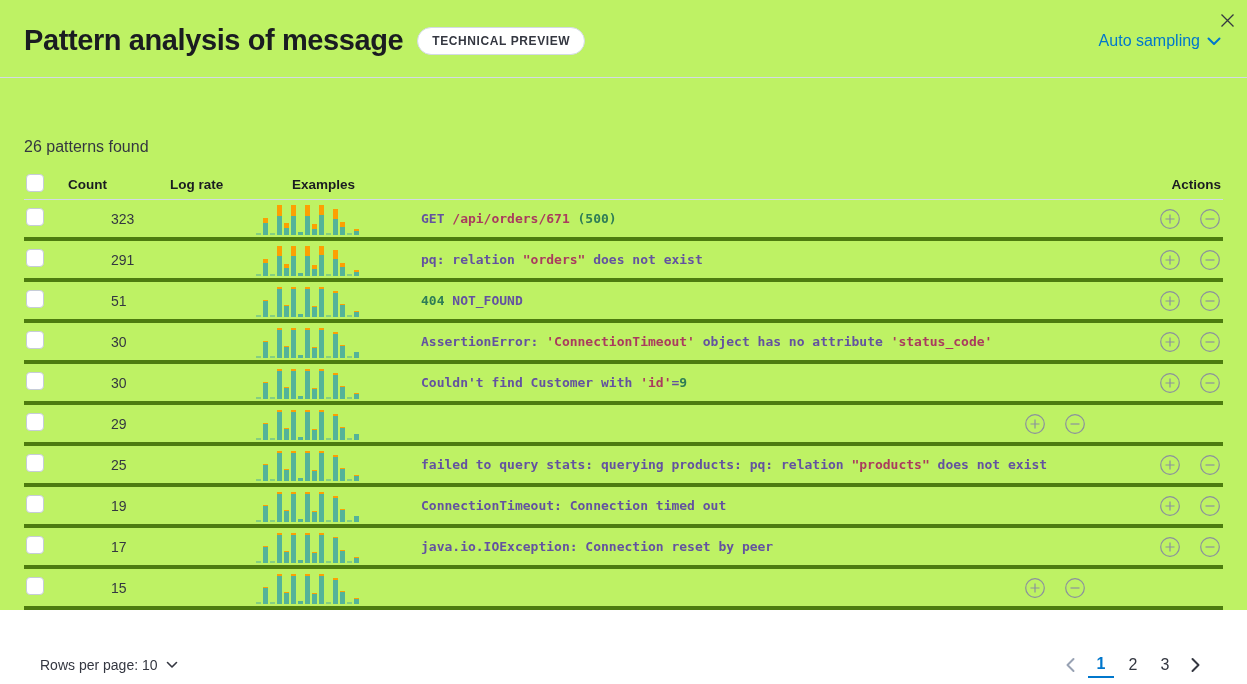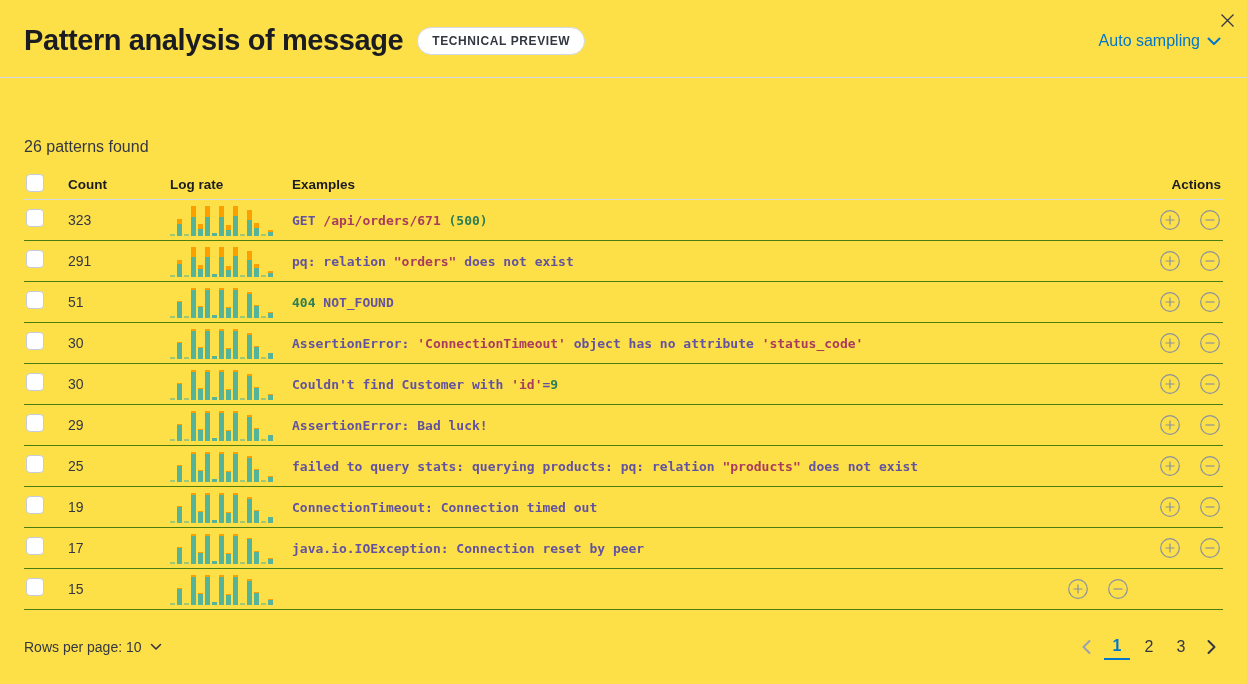--- a/index.html
+++ b/index.html
@@ -1,18 +1,18 @@
 <!DOCTYPE html>
 <html><head>
 <meta charset="utf-8">
 <style>
   * { box-sizing: border-box; margin: 0; padding: 0; }
   html, body { width: 1247px; height: 684px; background: #fff; overflow: hidden;
     font-family: "Liberation Sans", sans-serif; color: #343741; }
-  .flyout { position: relative; width: 1247px; height: 684px; background: #fde047; }
+  .flyout { position: relative; width: 1247px; height: 610px; background: #bef264; }
 
   
   .flyout-header { position: relative; padding: 24px 24px 20px 24px; border-bottom: 1px solid #d3dae6; }
   .header-row { display: flex; align-items: center; gap: 14px; }
   .page-title { font-size: 29px; font-weight: 700; color: #1a1c21; letter-spacing: -0.4px; }
   .tech-badge { display: inline-block; border: 1px solid #d3dae6; border-radius: 16px;
     padding: 6px 14px; font-size: 12px; font-weight: 700; letter-spacing: 0.6px; color: #343741; background:#fff; }
   .sampling { position: absolute; right: 26px; top: 32px; display: flex; align-items: center; gap: 7px;
     color: #0077cc; font-size: 16px; font-weight: 500; cursor: pointer; background: none; border: none;
     font-family: "Liberation Sans", sans-serif; }
@@ -21,36 +21,36 @@
 
   
   .content { padding: 0 24px; }
   .summary { margin-top: 60px; font-size: 16px; color: #343741; }
 
   .grid-row { display: grid; grid-template-columns: 44px 102px 122px 1fr 92px; align-items: center; }
   .thead { margin-top: 14px; height: 30px; border-bottom: 1px solid #d3dae6; }
   .th { font-size: 13.5px; font-weight: 700; color: #1a1c21; }
   .th-actions { text-align: right; padding-right: 2px; }
 
-  .tr { height: 41px; border-bottom: 1px solid #4d7c0f; }
+  .tr { height: 41px; border-bottom: 4px solid #4d7c0f; gap: 43px; }
   .checkbox { display: inline-block; width: 18px; height: 18px; border: 1px solid #c6ccd8;
     border-radius: 4px; background: #fff; cursor: pointer; margin-left: 2px; }
   .td-count { font-size: 14px; color: #343741; }
   .td-spark svg { display: block; }
   .td-example { font-family: "DejaVu Sans Mono", "Liberation Mono", monospace;
     font-size: 13px; font-weight: 700; white-space: nowrap; overflow: hidden; }
   .tok-p { color: #6352a0; }
   .tok-r { color: #aa3b5e; }
   .tok-g { color: #2e7d56; }
   .td-actions { display: flex; justify-content: flex-end; gap: 18px; padding-right: 2px; }
   .action-btn { background: none; border: none; padding: 0; cursor: pointer; line-height: 0; }
 
   
-  .footer { display: flex; justify-content: space-between; align-items: center; padding: 0 24px;
-    margin-top: 24px; }
+  .footer { display: flex; justify-content: space-between; align-items: center; padding: 0 40px;
+    margin-top: 42px; }
   .rows-per-page { display: flex; align-items: center; gap: 8px; font-size: 14px; color: #343741;
     background: none; border: none; cursor: pointer; font-family: "Liberation Sans", sans-serif; }
   .pagination { display: flex; align-items: center; gap: 6px; }
   .page-btn { min-width: 26px; height: 26px; display: flex; align-items: center; justify-content: center;
     background: none; border: none; font-size: 16px; color: #343741; cursor: pointer;
     font-family: "Liberation Sans", sans-serif; }
   .page-btn.active { color: #0077cc; font-weight: 700; border-bottom: 2px solid #0077cc; }
   .nav-btn { background: none; border: none; padding: 0 6px; cursor: pointer; line-height: 0; }
 </style>
 </head>
@@ -366,21 +366,20 @@
               <rect x="63" y="2" width="5" height="2" fill="#fca002"></rect>
               <rect x="70" y="30" width="5" height="2" fill="#54b399" fill-opacity="0.55"></rect>
               <rect x="77" y="8" width="5" height="24" fill="#54b399"></rect>
               <rect x="77" y="6" width="5" height="2" fill="#fca002"></rect>
               <rect x="84" y="20" width="5" height="12" fill="#54b399"></rect>
               <rect x="84" y="19" width="5" height="1" fill="#fca002"></rect>
               <rect x="91" y="30" width="5" height="2" fill="#54b399" fill-opacity="0.55"></rect>
               <rect x="98" y="26" width="5" height="6" fill="#54b399"></rect>
             </svg>
           </div>
-     <div class="td td-example"><span class="tok-p">AssertionError: Bad luck!</span></div>
      <div class="td td-actions">
        <button class="action-btn">
          <svg width="22" height="22" viewBox="0 0 22 22">
            <circle cx="11" cy="11" r="9.3" fill="none" stroke="#8b919d" stroke-width="1.2"></circle>
            <path d="M11 6.5 V15.5 M6.5 11 H15.5" stroke="#8b919d" stroke-width="1.2"></path>
          </svg>
        </button>
        <button class="action-btn">
          <svg width="22" height="22" viewBox="0 0 22 22">
            <circle cx="11" cy="11" r="9.3" fill="none" stroke="#8b919d" stroke-width="1.2"></circle>

